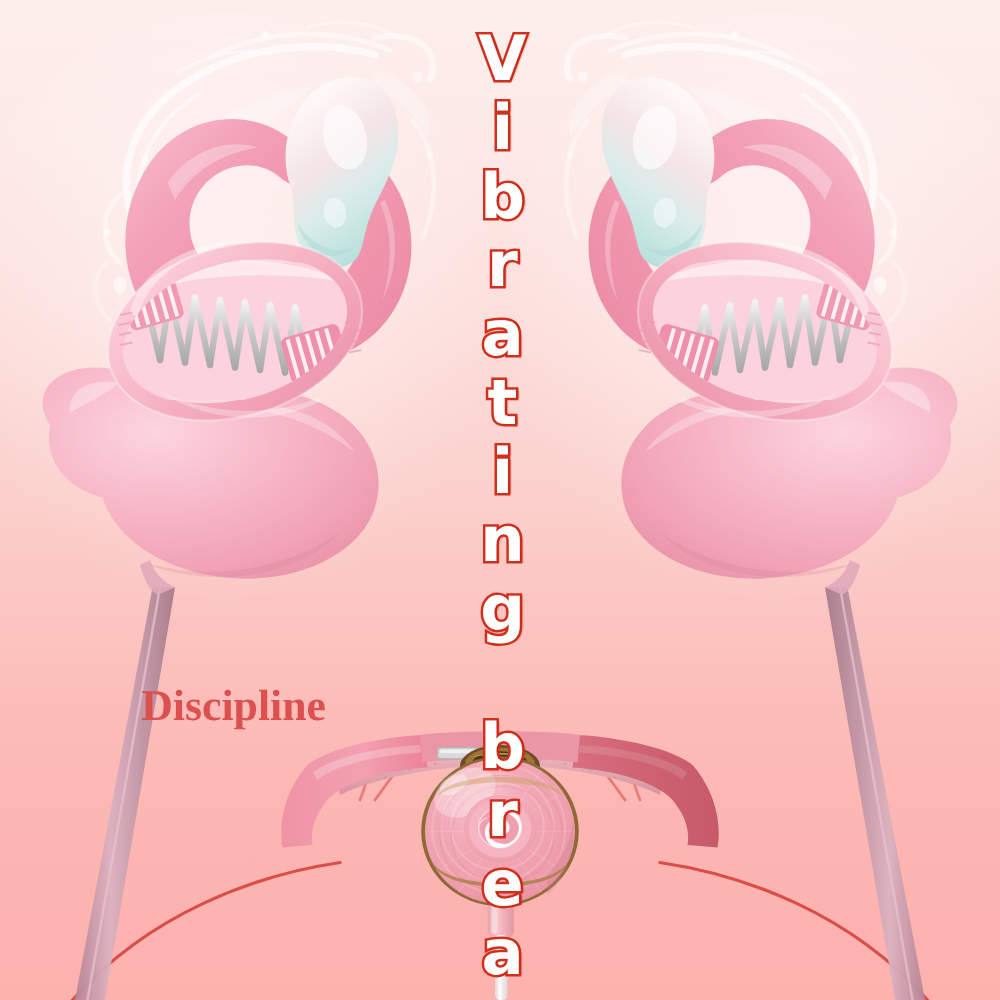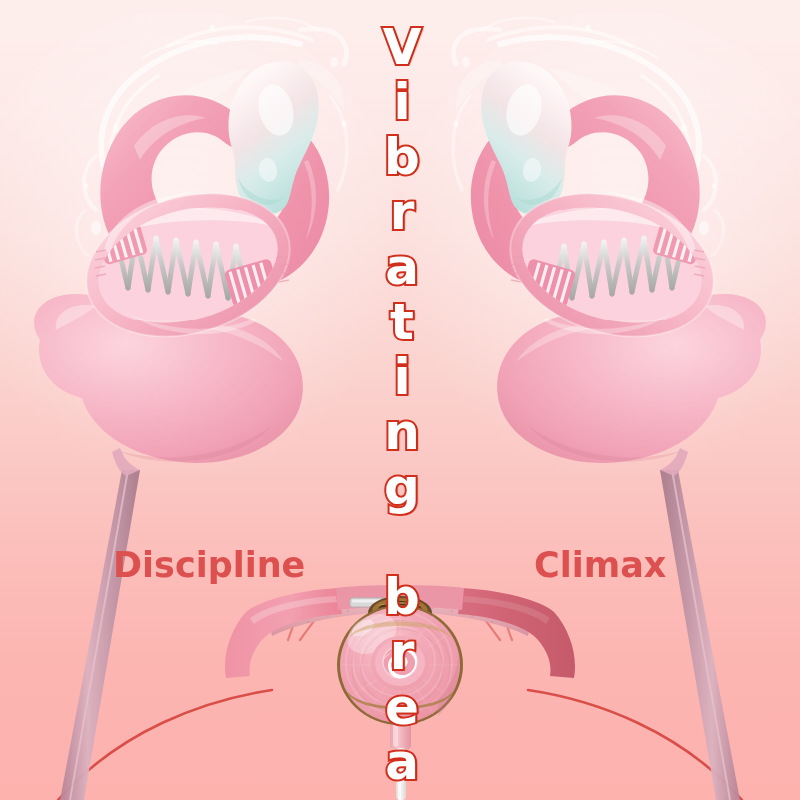--- a/index.html
+++ b/index.html
@@ -82,21 +82,21 @@
   
   .caption {
     position: absolute;
     font-family: "DejaVu Sans", sans-serif;
     font-weight: bold;
     font-size: 35px;
     color: #dc5050;
     letter-spacing: 0px;
     white-space: nowrap;
   }
-  #cap-left  { left: 113px; top: 545px; }
+  #cap-left  { left: 113px; top: 545px; font-family: Liberation Serif, serif; }
   #cap-right { left: 534px; top: 545px; }
 </style>
 </head>
 <body>
 
 <div id="poster">
 
   <div class="glow glow-l"></div>
   <div class="glow glow-r"></div>
 
@@ -708,15 +708,14 @@
       <path d="M346 690 C 360 712, 440 712, 454 690 C 446 716, 354 716, 346 690 Z" fill="#a47c3c" opacity="0.75"></path>
       <path d="M349 638 C 358 616, 442 616, 451 638 C 438 622, 362 622, 349 638 Z" fill="#c8a25c" opacity="0.45"></path>
     </g>
   </svg>
 
   <div id="headline">
     <span class="vtext">Vibrating breasts</span>
   </div>
 
   <div class="caption" id="cap-left">Discipline</div>
-  <div class="caption" id="cap-right">Climax</div>
 
 </div>
 
 </body></html>

